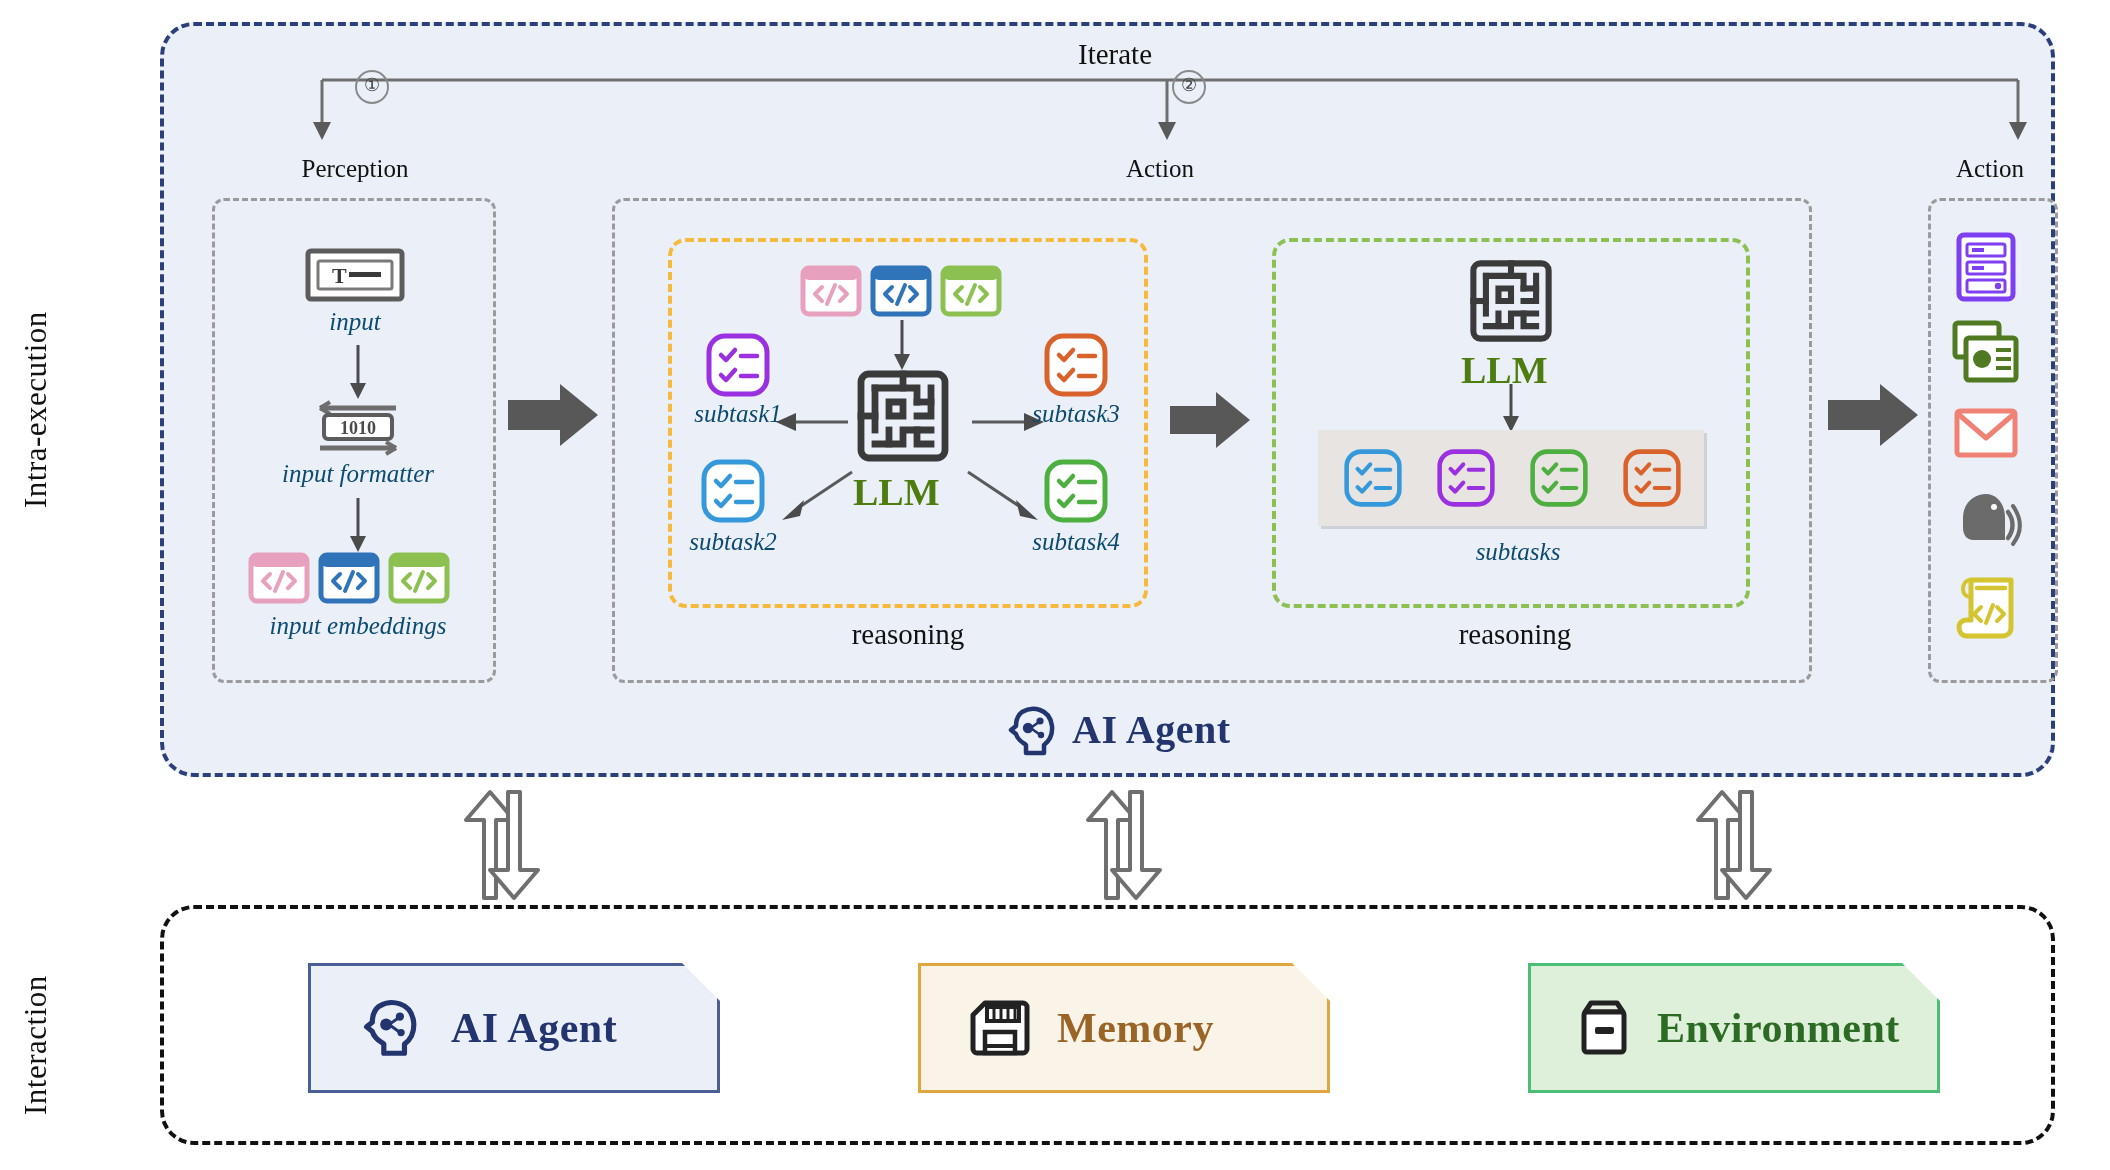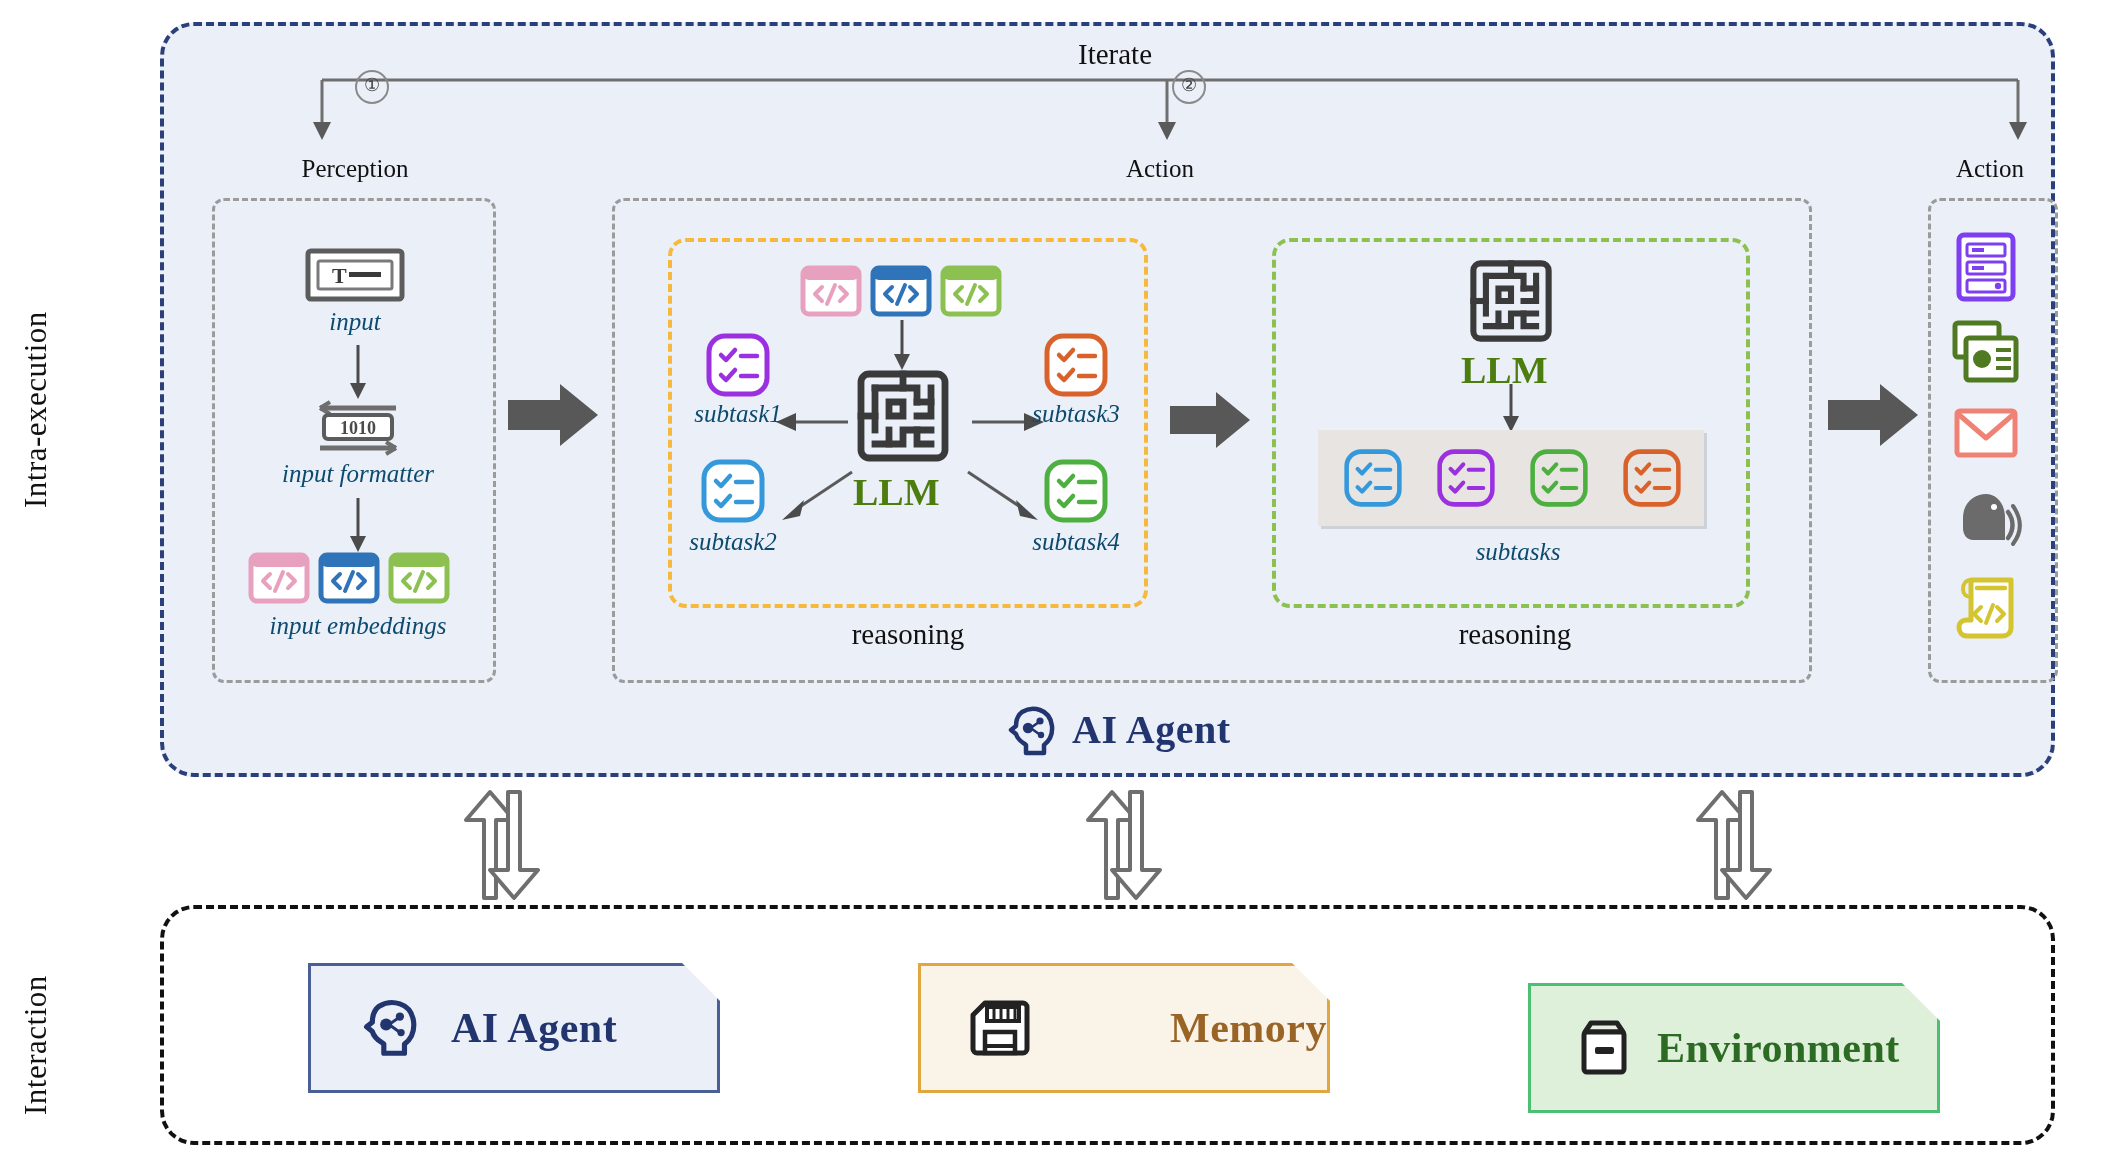--- a/index.html
+++ b/index.html
@@ -359,33 +359,33 @@
     <circle cx="20" cy="24" r="5.2" fill="#22356f"></circle>
     <circle cx="32" cy="17" r="3.6" fill="#22356f"></circle>
     <circle cx="33" cy="31" r="3.2" fill="#22356f"></circle>
     <path d="M24 23 L31 18 M24 25 L31 30" stroke="#22356f" stroke-width="2.6"></path>
   </svg>
   <span class="txt" style="margin-left:28px;color:#22356f;">AI Agent</span>
 </div>
 
 <div class="icard" style="left:918px;top:963px;width:412px;height:130px;
             background:#faf3e8;border:3px solid #e0a63f;
-            clip-path:polygon(0 0, calc(100% - 38px) 0, 100% 38px, 100% 100%, 0 100%);justify-content:space-between;">
+            clip-path:polygon(0 0, calc(100% - 38px) 0, 100% 38px, 100% 100%, 0 100%);">
   <svg style="margin-left:48px;" width="62" height="58" viewBox="0 0 62 58">
     <path d="M4 16 L16 4 H54 C56 4 58 6 58 8 V50 C58 52 56 54 54 54 H8 C6 54 4 52 4 50 Z" fill="#ffffff" stroke="#222222" stroke-width="5" stroke-linejoin="round"></path>
     <path d="M18 8 H50 V22 H18 Z" fill="#ffffff" stroke="#222222" stroke-width="4"></path>
     <path d="M25 9 V22 M32 9 V22 M39 9 V22 M46 9 V22" stroke="#222222" stroke-width="3"></path>
     <rect x="16" y="33" width="30" height="21" fill="#ffffff" stroke="#222222" stroke-width="4.5"></rect>
     <path d="M16 47 H46" stroke="#222222" stroke-width="4"></path>
   </svg>
   <span class="txt" style="margin-left:26px;color:#9a6426;">Memory</span>
 </div>
 
 <div class="icard" style="left:1528px;top:963px;width:412px;height:130px;
             background:#dff0da;border:3px solid #4cbf75;
-            clip-path:polygon(0 0, calc(100% - 38px) 0, 100% 38px, 100% 100%, 0 100%);margin-top:20px;">
+            clip-path:polygon(0 0, calc(100% - 38px) 0, 100% 38px, 100% 100%, 0 100%);">
   <svg style="margin-left:42px;" width="62" height="60" viewBox="0 0 62 60">
     <path d="M12 14 L18 5 H44 L50 14 Z" fill="#e6efe2" stroke="#222222" stroke-width="5" stroke-linejoin="round"></path>
     <rect x="11" y="14" width="40" height="40" rx="3" fill="#ffffff" stroke="#222222" stroke-width="5"></rect>
     <rect x="22" y="29" width="19" height="7" rx="2" fill="#222222"></rect>
   </svg>
   <span class="txt" style="margin-left:22px;color:#2c6b23;">Environment</span>
 </div>
 
 </body></html>

